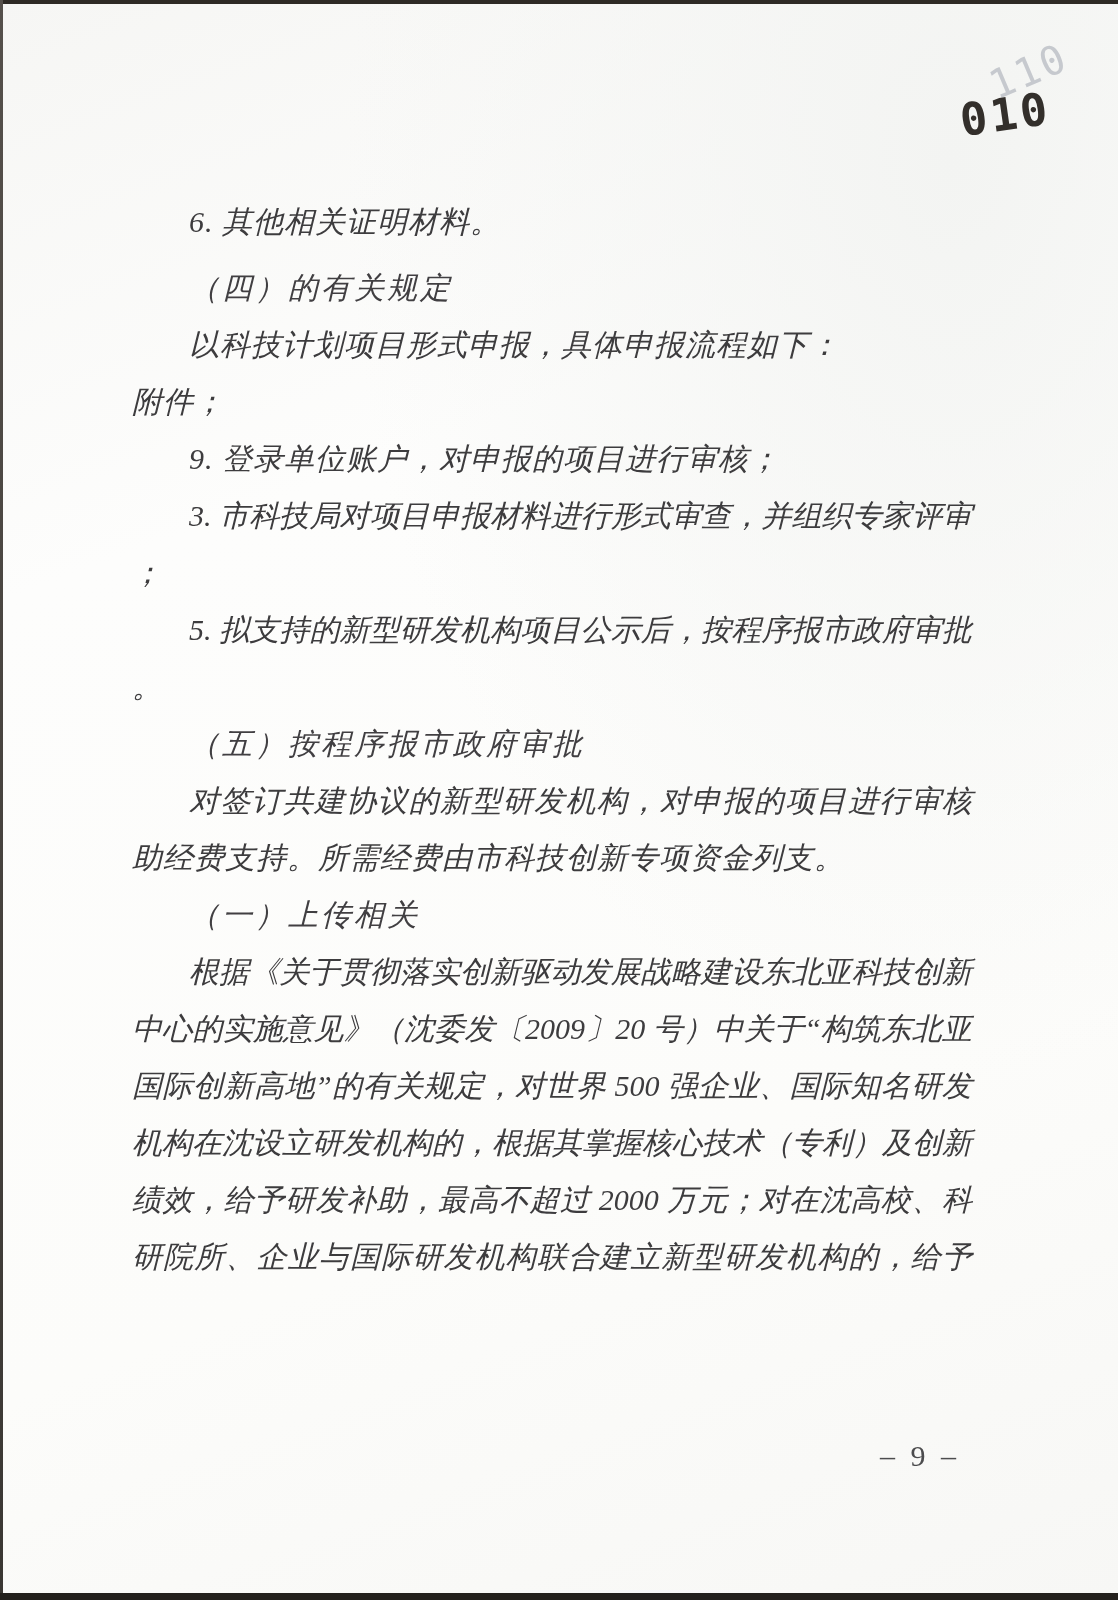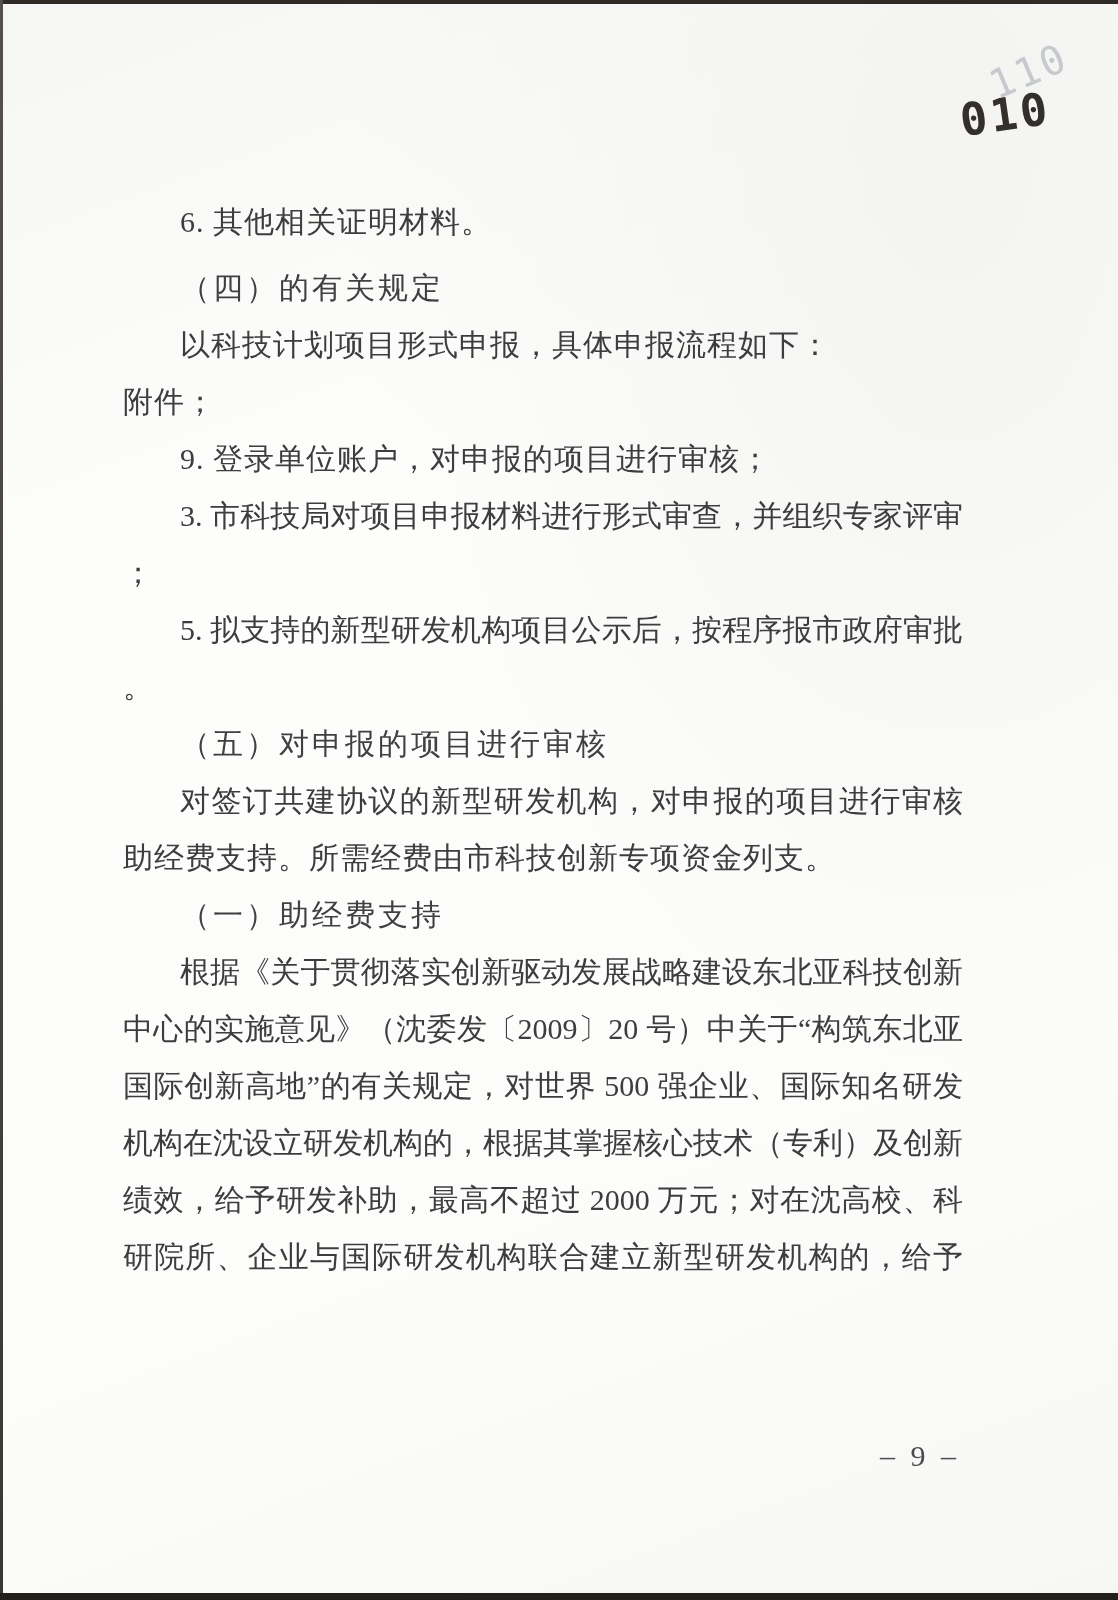--- a/index.html
+++ b/index.html
@@ -27,22 +27,23 @@
     transform: rotate(-23deg); letter-spacing: 3px;
   }
   .stamp-main {
     position: absolute; left: 960px; top: 88px;
     font-family: "DejaVu Sans Mono", monospace;
     font-size: 45px; font-weight: 700; color: #332f2b;
     transform: rotate(-8deg); letter-spacing: 3px;
   }
 
   .content {
-    position: absolute; left: 123px; top: 193px; width: 840px;
+    position: absolute; left: 132px; top: 193px; width: 840px;
     color: #3d3c3e;
+    font-style: italic;
   }
   .line {
     height: 57px; line-height: 57px;
     font-size: 30px; letter-spacing: 1px;
     white-space: nowrap;
   }
   .line.justify {
     white-space: normal;
     text-align: justify;
     text-align-last: justify;
@@ -76,24 +77,24 @@
   <div class="content" id="content">
       <div class="line body indent mb8">6. 其他相关证明材料。</div>
       <div class="line kaiti indent">（四）的有关规定</div>
       <div class="line body indent">以科技计划项目形式申报，具体申报流程如下：</div>
       <div class="line body">附件；</div>
       <div class="line body indent">9. 登录单位账户，对申报的项目进行审核；</div>
       <div class="line body indent justify">3. 市科技局对项目申报材料进行形式审查，并组织专家评审</div>
       <div class="line body">；</div>
       <div class="line body indent justify">5. 拟支持的新型研发机构项目公示后，按程序报市政府审批</div>
       <div class="line body">。</div>
-      <div class="line kaiti indent">（五）对申报的项目进行审核</div>
+      <div class="line kaiti indent">（五）按程序报市政府审批</div>
       <div class="line body indent justify">对签订共建协议的新型研发机构，对申报的项目进行审核</div>
       <div class="line body">助经费支持。所需经费由市科技创新专项资金列支。</div>
-      <div class="line kaiti indent">（一）助经费支持</div>
+      <div class="line kaiti indent">（一）上传相关</div>
       <div class="line body indent justify">根据《关于贯彻落实创新驱动发展战略建设东北亚科技创新</div>
       <div class="line body justify">中心的实施意见》（沈委发〔2009〕20 号）中关于“构筑东北亚</div>
       <div class="line body justify">国际创新高地”的有关规定，对世界 500 强企业、国际知名研发</div>
       <div class="line body justify">机构在沈设立研发机构的，根据其掌握核心技术（专利）及创新</div>
       <div class="line body justify">绩效，给予研发补助，最高不超过 2000 万元；对在沈高校、科</div>
       <div class="line body justify">研院所、企业与国际研发机构联合建立新型研发机构的，给予</div>
     </div>
 
   <div class="pagenum">– 9 –</div>
 </div>

